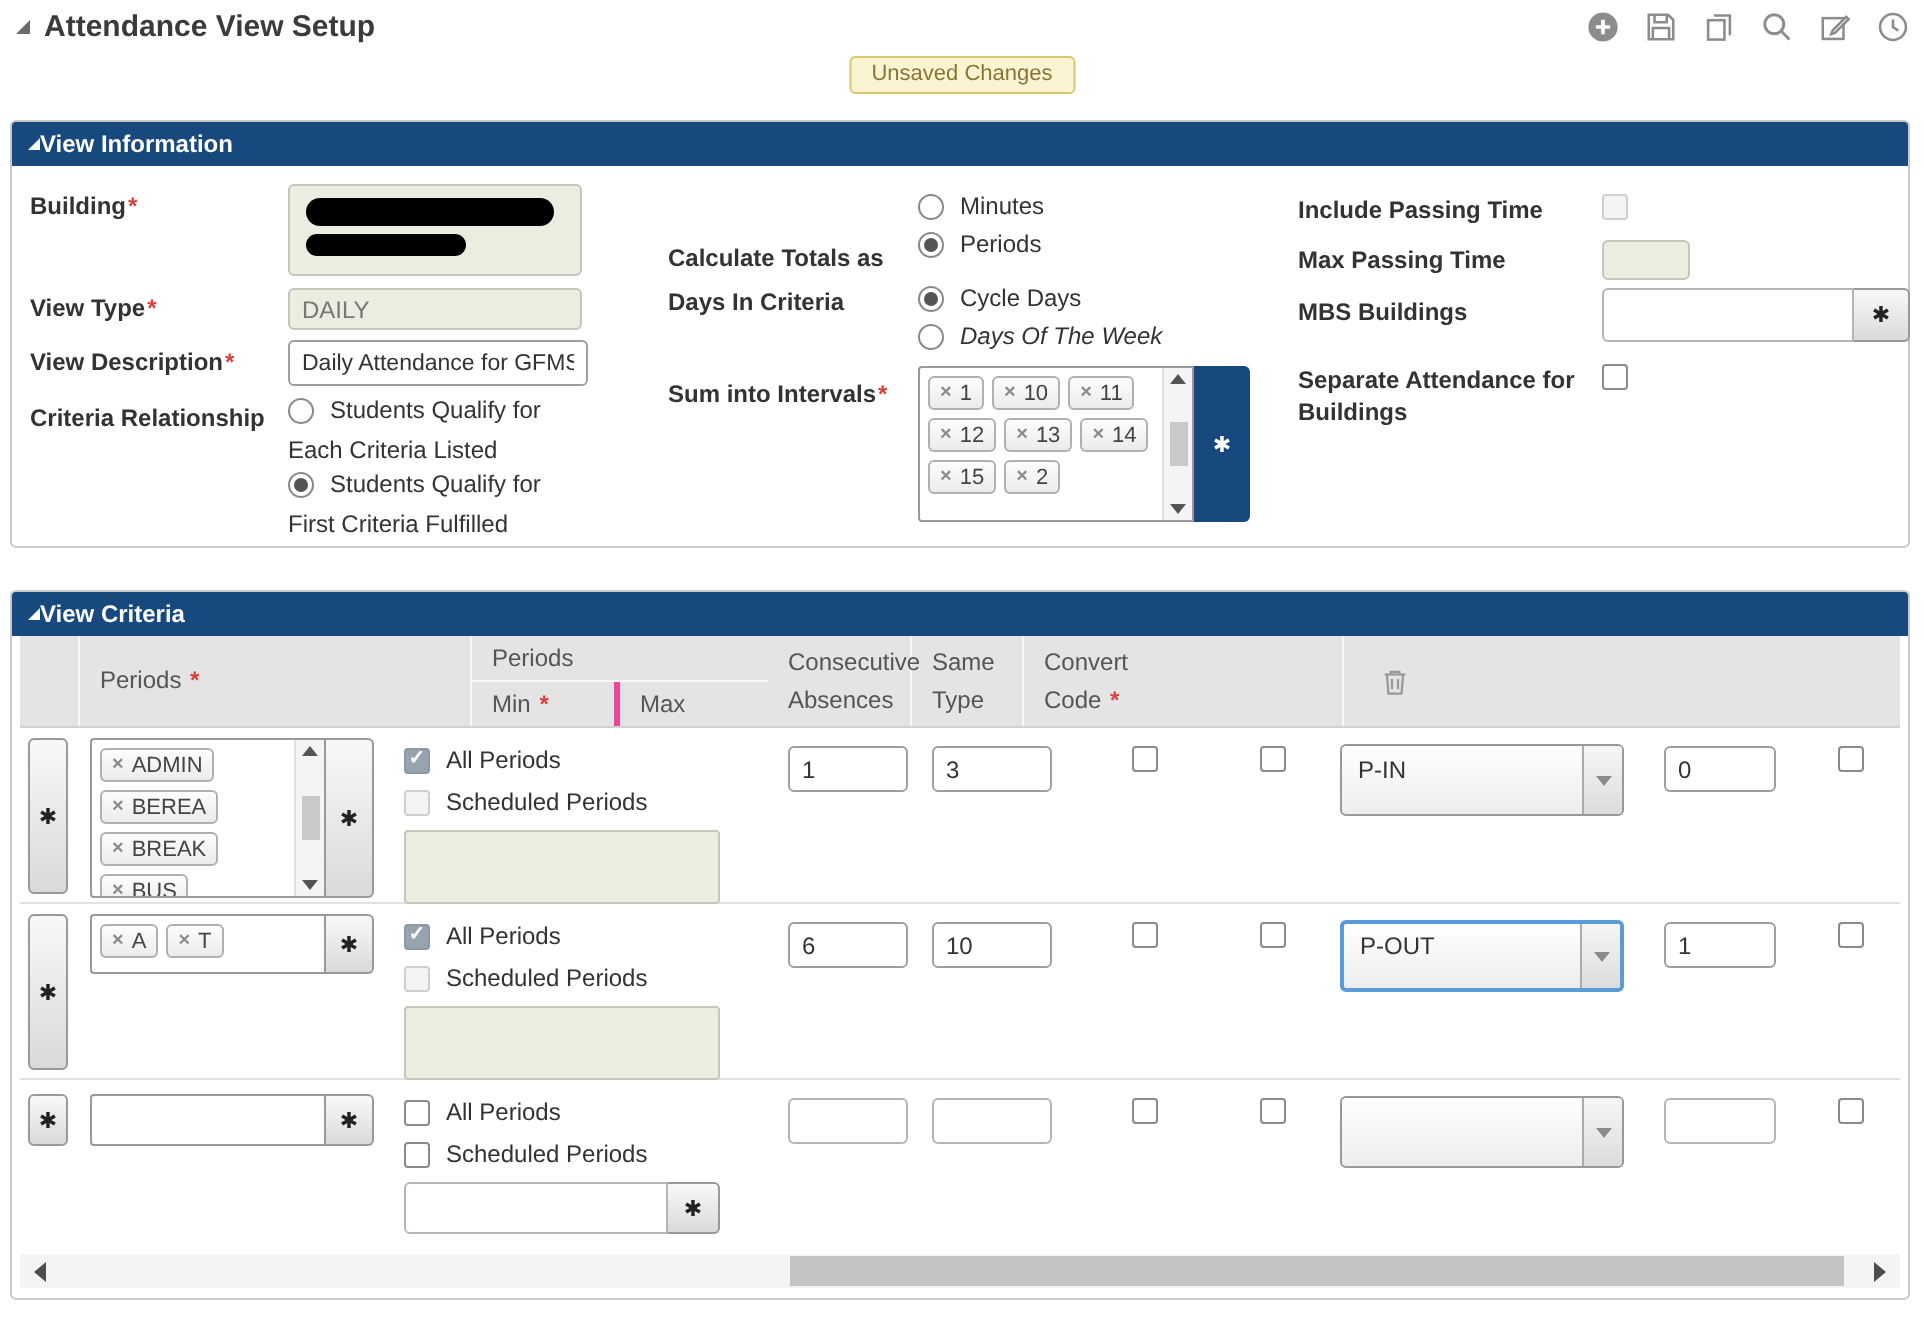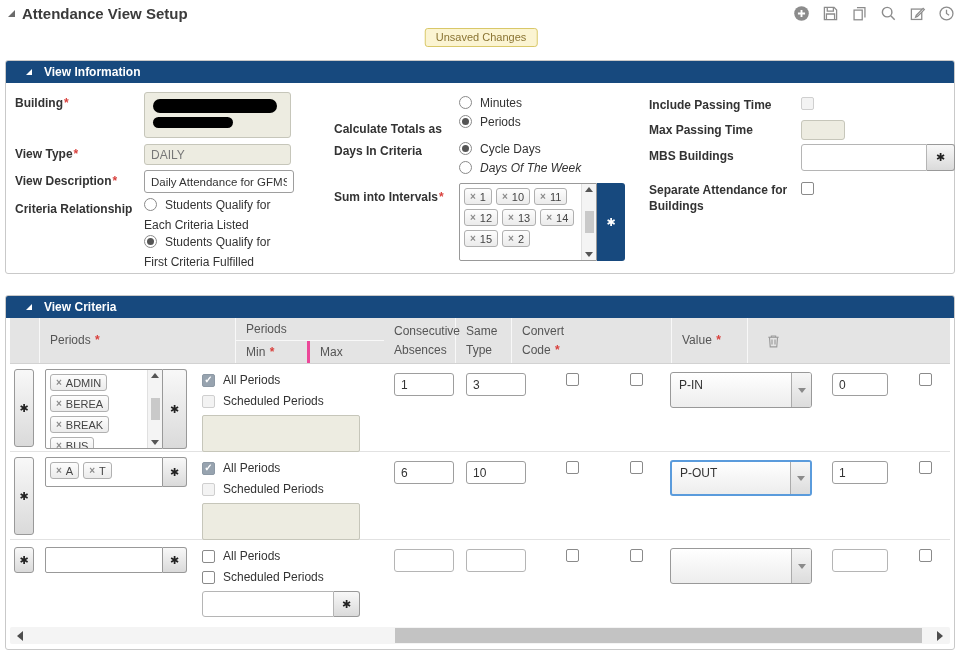--- a/index.html
+++ b/index.html
@@ -18,22 +18,22 @@
   .badge {
     position:absolute; top:28px; left:50%; transform:translateX(-50%);
     background:#FBF4D2; border:1px solid #D9C869; color:#8A7433;
     border-radius:3px; padding:2px 10px 3px; font-size:11px;
   }
   
   .panel { position:absolute; left:5px; width:950px; border:1px solid #c9c9c9; border-radius:3px; background:#fff; }
   #panel-info { top:60px; height:214px; }
   #panel-criteria { top:295px; height:355px; }
   .panel-header {
-    height:22px; background:#17497E; color:#fff; display:flex; align-items:center; gap:12px;
-    padding:0 20px; font-weight:bold; font-size:12px; border-radius:2px 2px 0 0; cursor:pointer;
+    height:22px; background:#17497E; color:#fff; display:flex; align-items:center; gap:0;
+    padding:0 8px; font-weight:bold; font-size:12px; border-radius:2px 2px 0 0; cursor:pointer;
   }
   .tri-se.white { border-bottom-color:#fff; border-left-width:6px; border-bottom-width:6px; }
   .panel-body { position:relative; height:calc(100% - 22px); }
   .flabel { position:absolute; font-weight:bold; color:#333; white-space:nowrap; }
   .req { color:#d9413d; font-weight:bold; margin-left:1px; }
   
   .input {
     position:absolute; border:1px solid #9e9e9e; border-radius:3px; height:23px;
     font:inherit; color:#333; padding:0 6px; background:#fff; outline:none;
   }
@@ -52,21 +52,21 @@
     background:#fff; display:inline-flex; align-items:center; justify-content:center; cursor:pointer;
   }
   .radio.sel::after { content:""; width:7px; height:7px; border-radius:50%; background:#555; }
   .cb {
     width:13px; height:13px; min-width:13px; border:1px solid #8a8a8a; border-radius:2px;
     background:#fff; display:inline-flex; align-items:center; justify-content:center;
     font-size:10px; font-weight:bold; color:#fff; line-height:1; cursor:pointer;
   }
   .cb.dis { border-color:#cfcfcf; background:#f3f3f3; cursor:default; }
   .cb.checked { background:#97A3AF; border-color:#8d99a5; }
-  .ctl-line { position:absolute; display:flex; align-items:flex-start; gap:8px; white-space:nowrap; }
+  .ctl-line { position:absolute; display:flex; align-items:center; gap:8px; white-space:nowrap; }
   .plain { position:absolute; white-space:nowrap; }
   
   .chip {
     display:inline-flex; align-items:center; gap:4px; height:17px; padding:0 5px;
     border:1px solid #b0b0b0; border-radius:3px; font-size:11px; color:#444;
     background:linear-gradient(#fdfdfd,#ebebeb); white-space:nowrap;
   }
   .chip .x { color:#8a8a8a; font-size:10px; font-weight:bold; cursor:pointer; }
   .msouter { display:flex; background:#fff; border:1px solid #999; border-radius:2px 0 0 2px; }
   .mstags { display:flex; flex-wrap:wrap; gap:4px; padding:4px; overflow:hidden; align-content:flex-start; }
@@ -295,23 +295,20 @@
           <span>Absences</span>
         </div>
         <div class="hc w6">
           <span>Same</span>
           <span>Type</span>
         </div>
         <div class="hc w7">
           <span>Convert</span>
           <span><span>Code</span> <span class="req">*</span></span>
         </div>
-        <div class="hc w8">
-            <span><span>Value</span> <span class="req">*</span></span>
-          </div>
         <div class="hc w9 center">
           <svg class="trash-icon" viewBox="0 0 16 16" fill="none" stroke="#9a9a9a" stroke-width="1.2">
             <path d="M2.5 4h11"></path>
               <path d="M5.7 4V2.6h4.6V4"></path>
               <path d="M3.7 4l.8 10.2h7l.8-10.2"></path>
               <path d="M6.4 6.4v5.4M9.6 6.4v5.4"></path>
           </svg>
         </div>
       </div>
 

